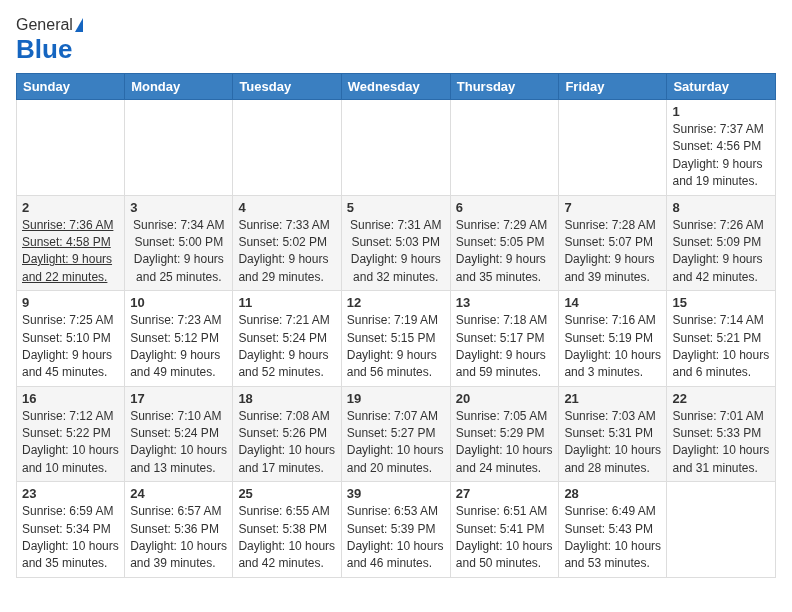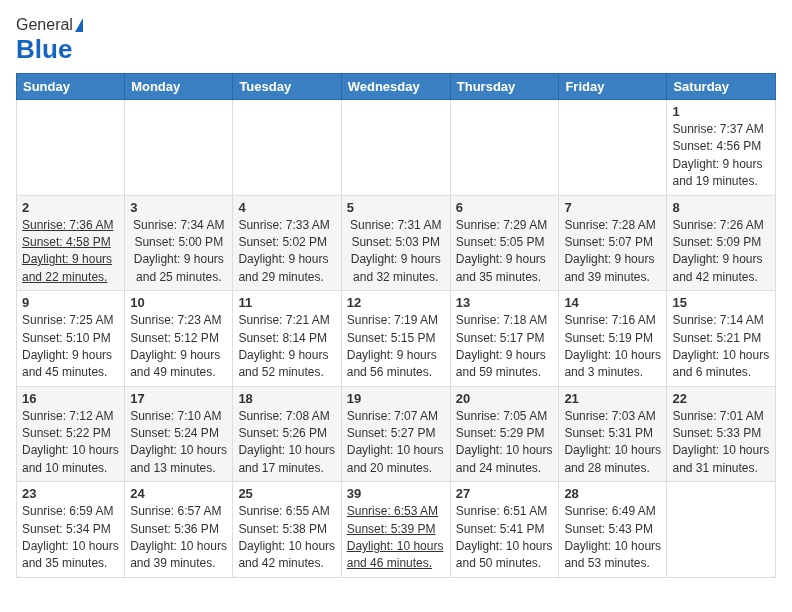--- a/index.html
+++ b/index.html
@@ -183,21 +183,21 @@
         </td>
         <td>
           <span class="day-num">10</span>
           <div class="day-info" style="white-space: pre-line;">Sunrise: 7:23 AM
 Sunset: 5:12 PM
 Daylight: 9 hours and 49 minutes.</div>
         </td>
         <td>
           <span class="day-num">11</span>
           <div class="day-info" style="white-space: pre-line;">Sunrise: 7:21 AM
-Sunset: 8:14 PM
+Sunset: 5:24 PM
 Daylight: 9 hours and 52 minutes.</div>
         </td>
         <td>
           <span class="day-num">12</span>
           <div class="day-info" style="white-space: pre-line;">Sunrise: 7:19 AM
 Sunset: 5:15 PM
 Daylight: 9 hours and 56 minutes.</div>
         </td>
         <td>
           <span class="day-num">13</span>
@@ -276,21 +276,21 @@
 Daylight: 10 hours and 39 minutes.</div>
         </td>
         <td>
           <span class="day-num">25</span>
           <div class="day-info" style="white-space: pre-line;">Sunrise: 6:55 AM
 Sunset: 5:38 PM
 Daylight: 10 hours and 42 minutes.</div>
         </td>
         <td>
           <span class="day-num">39</span>
-          <div class="day-info" style="white-space: pre-line; text-decoration: underline;">Sunrise: 6:53 AM
+          <div class="day-info" style="white-space: pre-line;">Sunrise: 6:53 AM
 Sunset: 5:39 PM
 Daylight: 10 hours and 46 minutes.</div>
         </td>
         <td>
           <span class="day-num">27</span>
           <div class="day-info" style="white-space: pre-line;">Sunrise: 6:51 AM
 Sunset: 5:41 PM
 Daylight: 10 hours and 50 minutes.</div>
         </td>
         <td>

